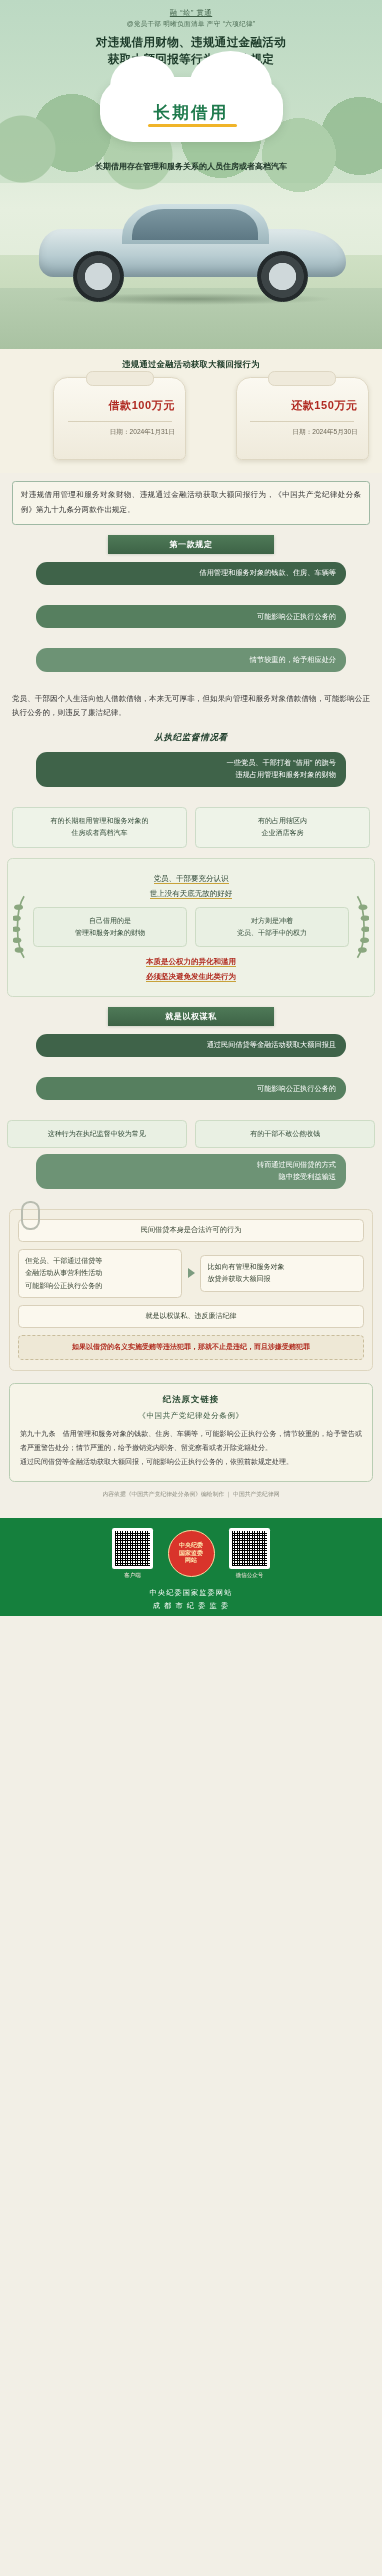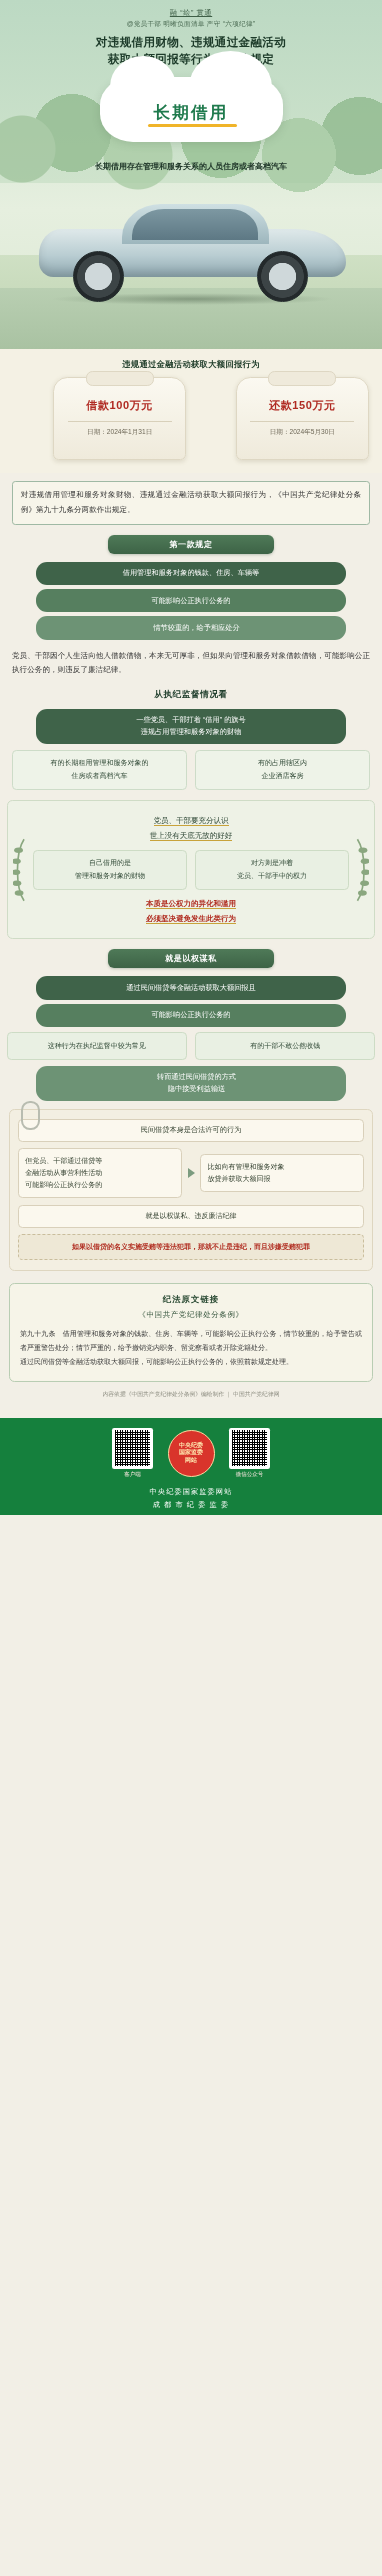--- a/index.html
+++ b/index.html
@@ -118,21 +118,21 @@
     letter-spacing:0.3px; margin-bottom:6.6px;
   }
   .bags { display:flex; justify-content:center; gap:10px; padding: 0 13.3px 7.8px; }
   .bag {
     position:relative; width:161px; height:83px;
     background: linear-gradient(180deg,#fbf9f1 0%, #efeadb 100%);
     border:0.6px solid #ded7c3;
     border-radius: 14.4px 14.4px 5.5px 5.5px;
     box-shadow: 0 1.7px 4.4px rgba(120,110,80,.18);
     padding: 20px 10px 7.8px;
-    text-align:center;
+    text-align:right;
     margin-left:40px;
   }
   .bag:before{
     content:""; position:absolute; left:50%; transform:translateX(-50%);
     top:-6.6px; width:66px; height:13.3px; background:#efeadb;
     border:0.6px solid #ded7c3; border-radius:6.6px;
   }
   .bag .amount{ font-size:11px; font-weight:bold; color:#b02a22; letter-spacing:0.6px;}
   .bag .rule{ height:0.6px; background:#d8d0ba; margin:8.9px 3.3px 5.5px;}
   .bag .date{ font-size:6.6px; color:#6d6756; }
@@ -144,35 +144,35 @@
     letter-spacing:0.1px;
   }
   .outline-box{
     border:0.6px solid #9fb9a4; border-radius:3.3px; padding:6.6px 7.8px;
     background:#f7f5ea; margin: 7.8px 0 10px;
   }
 
   .clause-head{
     margin: 3.3px auto 7.8px; width: 166px; height: 19px; line-height:19px;
     background: linear-gradient(180deg,#4f7a58 0%, #3d6346 100%);
-    color:#fff; text-align:center; border-radius:6px; font-size:8px;
+    color:#fff; text-align:center; border-radius:0; font-size:8px;
     font-weight:bold; letter-spacing:0.6px;
     box-shadow: 0 1.1px 2.8px rgba(60,90,65,.3);
   }
   .pill{
     background:#567f5f; color:#fff; border-radius:11px; padding:5.5px 10px;
-    font-size:7.2px; line-height:1.7; text-align:center; margin: 0 auto 4px;
+    font-size:7.2px; line-height:1.7; text-align:right; margin: 0 auto 20px;
     max-width: 310px;
   }
   .pill.light{ background:#6d9375;padding-left:21px; }
   .pill.dark{ background:#3f6349; }
 
   .section-title{
     text-align:center; font-size:8.6px; font-weight:bold; color:#22402e;
-    margin: 11px 0 7.8px; letter-spacing:0.6px;
+    margin: 11px 0 7.8px; letter-spacing:0.6px;font-style:italic;
   }
   .two-col{ display:flex; gap:7.8px; justify-content:center; }
   .col-card{
     flex:1; background:#eef3e8; border:0.6px solid #cddcc8; border-radius:4.4px;
     padding:6.6px 6.6px; font-size:7px; line-height:1.8; color:#314a37; text-align:center;
   }
 
   .laurel-box{
     position:relative; margin:10px 6.6px; padding:12px 25.5px;
     background:#eef2e6; border:0.6px solid #cfdcc6; border-radius:5.5px;

